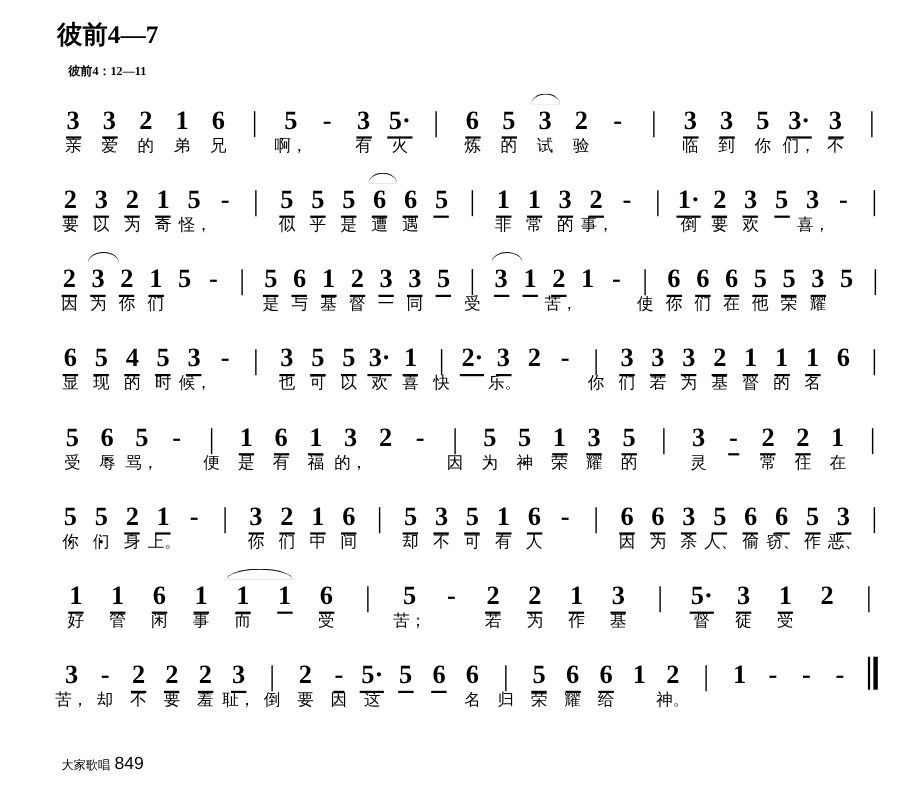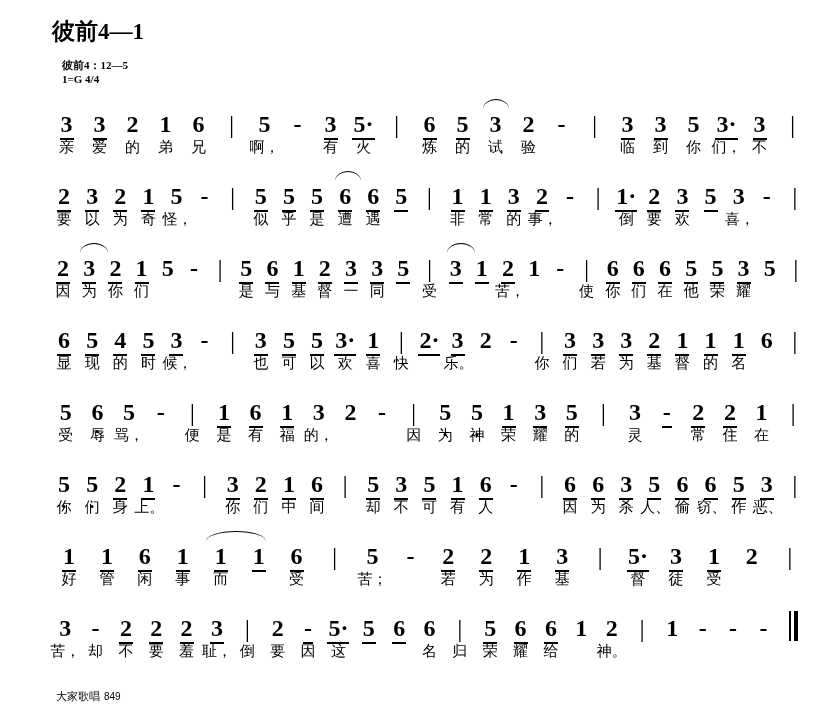--- a/index.html
+++ b/index.html
@@ -134,21 +134,21 @@
     left: 4px;
   }
   
   .footer {
     position: absolute;
     left: 56px;
     bottom: 12px;
     font-size: 11px;
     font-family: "Liberation Serif", serif;
   }
-  .footer .num { margin-left: 4px; font-family: "Liberation Sans", sans-serif; font-size: 10px;}
+  .footer .num { margin-left: 4px; font-family: "Liberation Sans", sans-serif; font-size: 16px;}
   .endbar {
     display: inline-block;
     position: relative;
     width: 9px;
     height: 30px;
     vertical-align: bottom;
   }
   .endbar::before {
     content: "";
     position: absolute;
@@ -163,26 +163,25 @@
     width: 3.5px;
     background: #000;
   }
 </style>
 </head>
 <body>
 
 <div class="page">
 
   <div class="header">
-    <div class="ref-title">彼前4—1</div>
+    <div class="ref-title">彼前4—7</div>
   </div>
 
   <div class="meta">
-    <div>彼前4：12—5</div>
-    <div>1=G  4/4</div>
+    <div>彼前4：12—11</div>
   </div>
 
   <div class="score" id="score">
       <div class="system">
         <div class="notes-row">
           <span class="cell" style="width: 4.34783%;"><span class="note u1">3</span></span>
           <span class="cell" style="width: 4.34783%;"><span class="note u1">3</span></span>
           <span class="cell" style="width: 4.34783%;"><span class="note">2</span></span>
           <span class="cell" style="width: 4.34783%;"><span class="note">1</span></span>
           <span class="cell" style="width: 4.34783%;"><span class="note">6</span></span>

